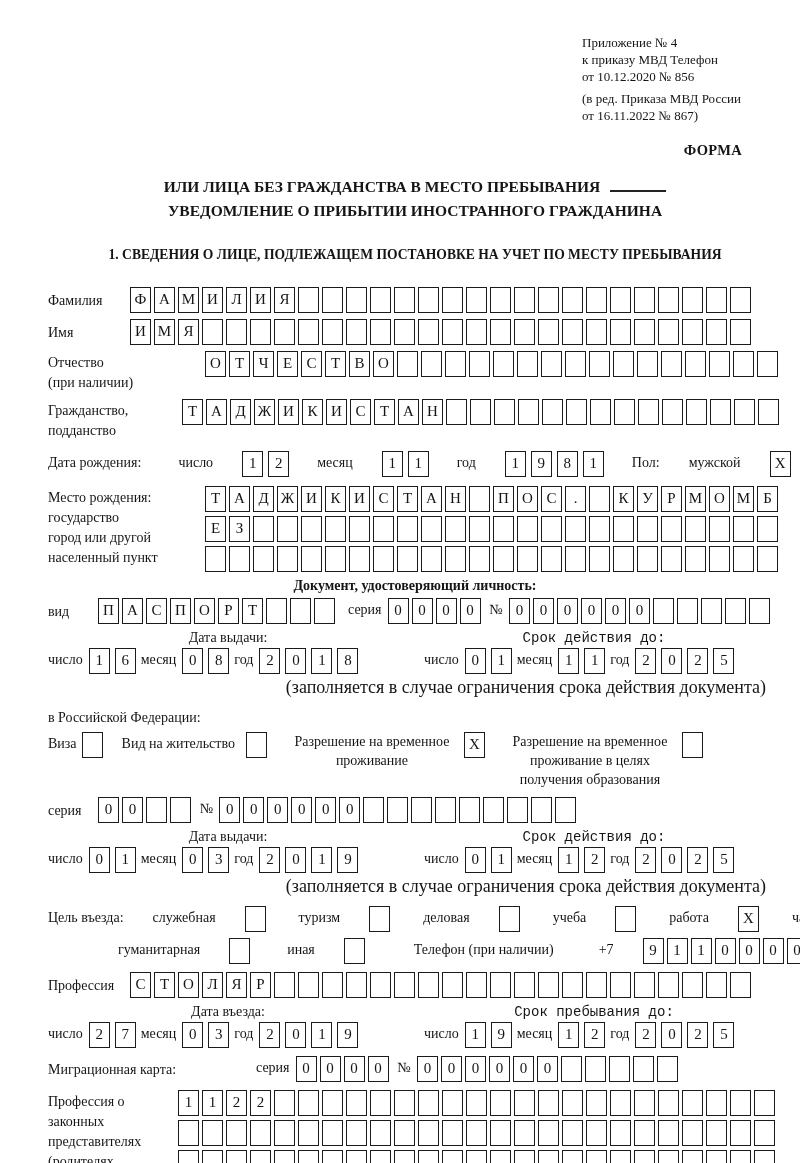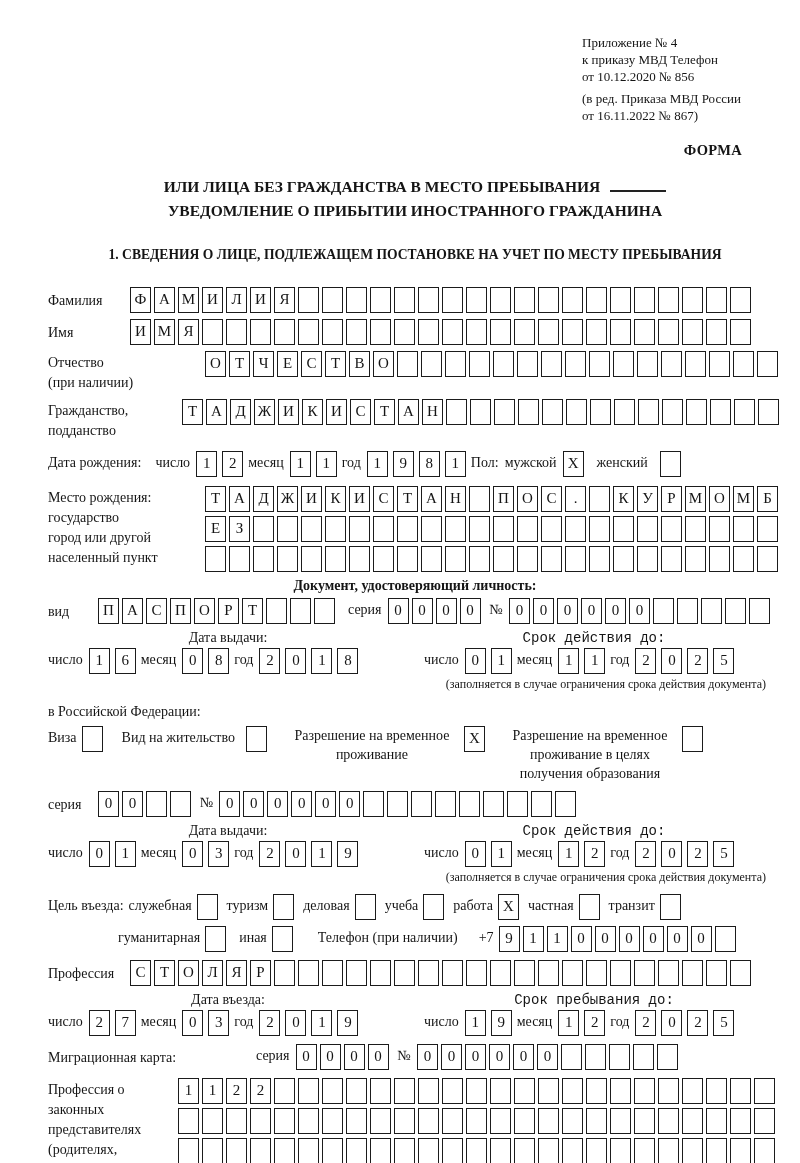--- a/index.html
+++ b/index.html
@@ -27,26 +27,26 @@
   .mr14{margin-right:14px;} .ml6{margin-left:6px;} .ml10{margin-left:10px;text-align:center;} .ml16{margin-left:16px;} .ml22{margin-left:22px;}
   .stack{display:flex;flex-direction:column;}
   .stack .boxes{margin-bottom:4px;}
   
   .caps{display:flex;font-size:14px;margin-top:6px;}
   .caps .c1{width:360px;text-align:center;}
   .caps .c2{width:372px;text-align:center;font-family:Liberation Mono, monospace;}
   .drow{display:flex;margin-top:2px;}
   .half1{width:360px;display:flex;}
   .half2{display:flex;padding-left:16px;}
-  .note{font-size:12px;text-align:right;padding-right:16px;margin-top:3px;}
+  .note{font-size:18px;text-align:right;padding-right:16px;margin-top:3px;}
   .para{font-size:14px;line-height:21px;margin-top:9px;}
   .optrow{display:flex;align-items:flex-start;margin-top:4px;}
   .optrow .t{margin-right:5px;}
   .ctr{width:172px;text-align:center;font-size:14px;line-height:19px;flex-shrink:0;}
-  .prow{display:flex;align-items:flex-start;margin-top:9px;}
+  .prow{display:flex;align-items:flex-start;margin-top:9px;gap:24px;}
   .prow .t{margin-right:5px;}
 </style>
 </head>
 <body>
 
 <div class="page">
 
   <div class="hdr">
     <div>Приложение № 4</div>
     <div>к приказу МВД Телефон</div>
@@ -189,21 +189,21 @@
         <span class="cb"></span>
         <span class="cb"></span>
         <span class="cb"></span>
         <span class="cb"></span>
         <span class="cb"></span>
         <span class="cb"></span>
         <span class="cb"></span>
       </span>
   </div>
 
-  <div class="frow" style="margin-top:10px;">
+  <div class="frow" style="margin-top:10px;gap:23px;">
     <span class="t mr14">Дата рождения:</span>
     <span class="t">число</span>
     <span class="boxes dboxes">
         <span class="cb">1</span>
         <span class="cb">2</span>
       </span>
     <span class="t">месяц</span>
     <span class="boxes dboxes">
         <span class="cb">1</span>
         <span class="cb">1</span>

